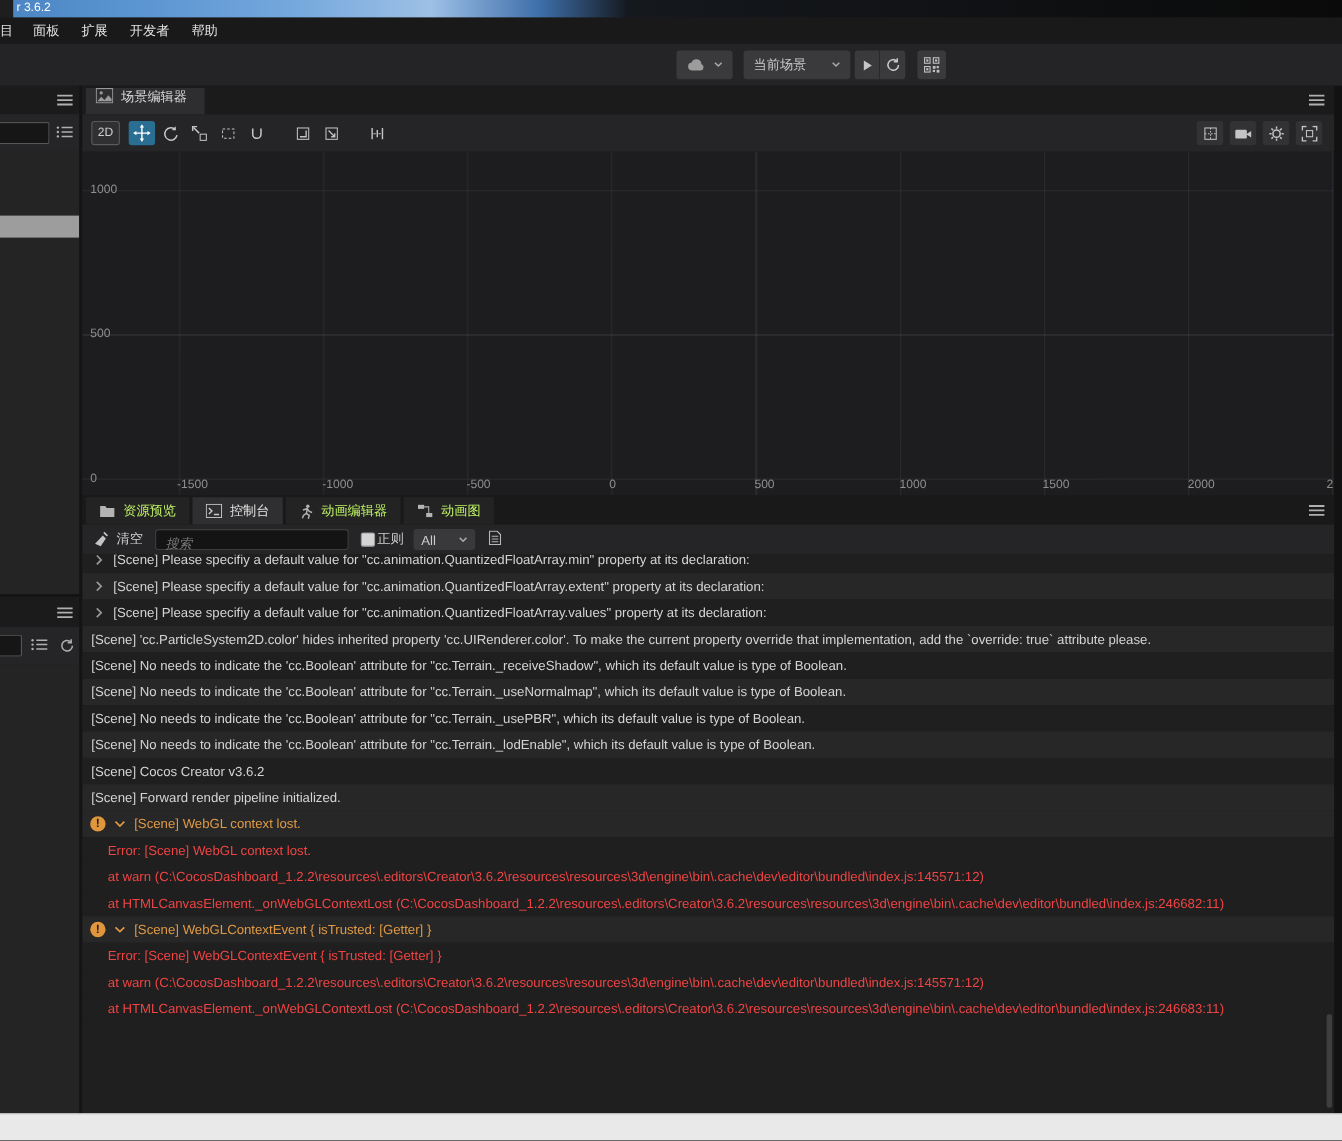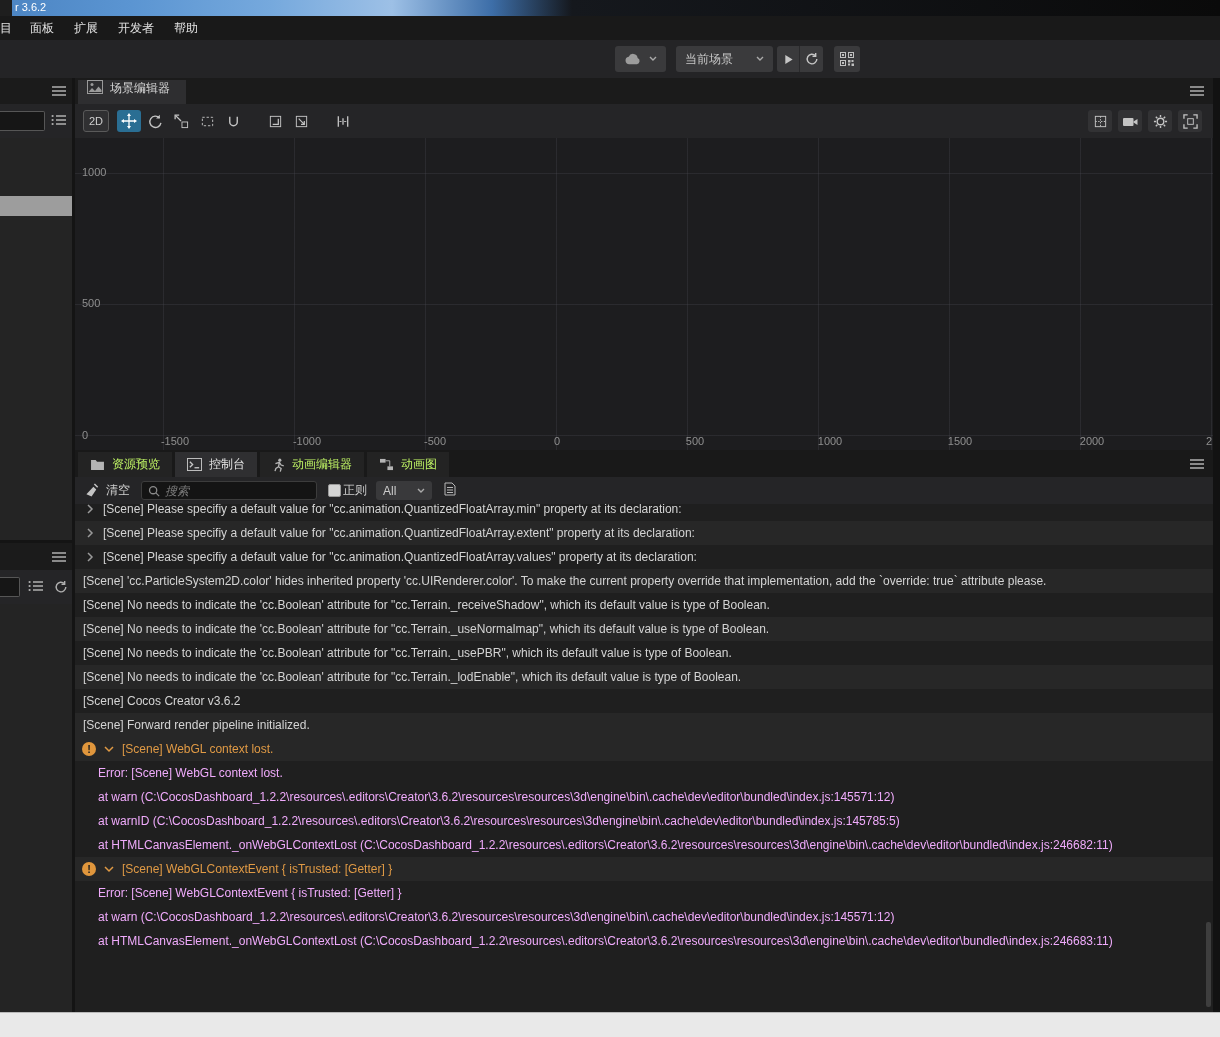--- a/index.html
+++ b/index.html
@@ -75,39 +75,39 @@
   .bottom-tabbar { position:relative; height:27px; background:#191919; display:flex; align-items:flex-end; }
   .b-tab { height:25px; margin-left:3px; background:#232323; display:flex; align-items:center; gap:7px;
     padding:0 12px; color:#bef264; font-size:12px; cursor:pointer; }
   .b-tab.active { background:#2f2f31; color:#e6e6e6; }
 
   .console-toolbar { position:relative; height:27px; background:#252527; display:flex; align-items:center;
     padding-left:10px; font-size:12px; color:#cfcfcf; }
   .clear-btn { display:flex; align-items:center; gap:6px; background:none; border:none; color:#cfcfcf;
     font-size:12px; cursor:pointer; }
   .search-box { width:176px; height:19px; margin-left:11px; background:#141414; border:1px solid #3c3c3c;
-    border-radius:3px; display:flex; align-items:center; gap:5px; padding:0 6px; }
+    border-radius:3px; display:flex; align-items:center; gap:5px; padding:0 6px;flex-direction:column; }
   .search-box input { flex:1; background:transparent; border:none; outline:none; color:#ddd;
     font-size:12px; font-style:italic; min-width:0; font-family:"Liberation Sans",sans-serif; }
   .search-box input::placeholder { color:#7a7a7a; font-style:italic; }
   .regex-wrap { display:flex; align-items:center; gap:2px; margin-left:11px; cursor:pointer; }
   .checkbox { width:13px; height:13px; background:#d4d4d4; border:1px solid #9a9a9a; border-radius:2px; }
   .filter-select { height:19px; min-width:56px; margin-left:9px; background:#39393b; border:none;
     border-radius:3px; color:#cccccc; font-size:12px; display:flex; align-items:center;
     justify-content:space-between; gap:9px; padding:0 7px; cursor:pointer; }
   .doc-btn { margin-left:12px; background:none; border:none; cursor:pointer; padding:0; }
 
   .console-logs { position:absolute; top:54px; left:0; right:0; bottom:0; overflow:hidden; background:#1f1f1f; }
   .log-inner { margin-top:-7px; }
   .log-row { height:24px; display:flex; align-items:center; gap:8px; padding-left:8px;
     font-size:12px; color:#d4d4d4; white-space:nowrap; overflow:hidden; background:#1f1f1f; cursor:default; }
   .log-row.alt { background:#272727; }
   .log-row.collapsed { padding-left:10px; }
   .log-row.warn { color:#e09a45; padding-left:7px; background:#272727; }
-  .log-row.trace { color:#f0abfc; background:#1f1f1f; }
+  .log-row.trace { color:#ef4444; background:#1f1f1f; }
   .log-row.trace .log-text { margin-left:15px; }
   .warn-ico { width:14px; height:14px; border-radius:50%; background:#e0963c; color:#1e1e1e;
     font-size:11px; font-weight:bold; line-height:14px; text-align:center; flex:0 0 auto; }
   .console-scroll-thumb { position:absolute; right:2px; top:418px; width:5px; height:85px;
     background:#3e3e3e; border-radius:2px; }
 
   .right-strip { position:absolute; left:1213px; top:78px; width:7px; bottom:25px; background:#121212; }
 
   
   .statusbar { position:absolute; left:0; right:0; bottom:0; height:25px; background:#e9e9e9; border-top:1px solid #b9b9b9; }
@@ -461,23 +461,20 @@
             </svg>
             <span class="log-text">[Scene] WebGL context lost.</span>
           </div>
           <div class="log-row trace">
             <span class="log-text">Error: [Scene] WebGL context lost.</span>
           </div>
           <div class="log-row trace">
             <span class="log-text">at warn (C:\CocosDashboard_1.2.2\resources\.editors\Creator\3.6.2\resources\resources\3d\engine\bin\.cache\dev\editor\bundled\index.js:145571:12)</span>
           </div>
           <div class="log-row trace">
-            <span class="log-text">at warnID (C:\CocosDashboard_1.2.2\resources\.editors\Creator\3.6.2\resources\resources\3d\engine\bin\.cache\dev\editor\bundled\index.js:145785:5)</span>
-          </div>
-          <div class="log-row trace">
             <span class="log-text">at HTMLCanvasElement._onWebGLContextLost (C:\CocosDashboard_1.2.2\resources\.editors\Creator\3.6.2\resources\resources\3d\engine\bin\.cache\dev\editor\bundled\index.js:246682:11)</span>
           </div>
           <div class="log-row warn">
             <span class="warn-ico">!</span>
             <svg class="row-chev" width="10" height="10" viewBox="0 0 10 10">
               <path d="M1 3l4 4 4-4" fill="none" stroke="#e09a45" stroke-width="1.5"></path>
             </svg>
             <span class="log-text">[Scene] WebGLContextEvent { isTrusted: [Getter] }</span>
           </div>
           <div class="log-row trace">

